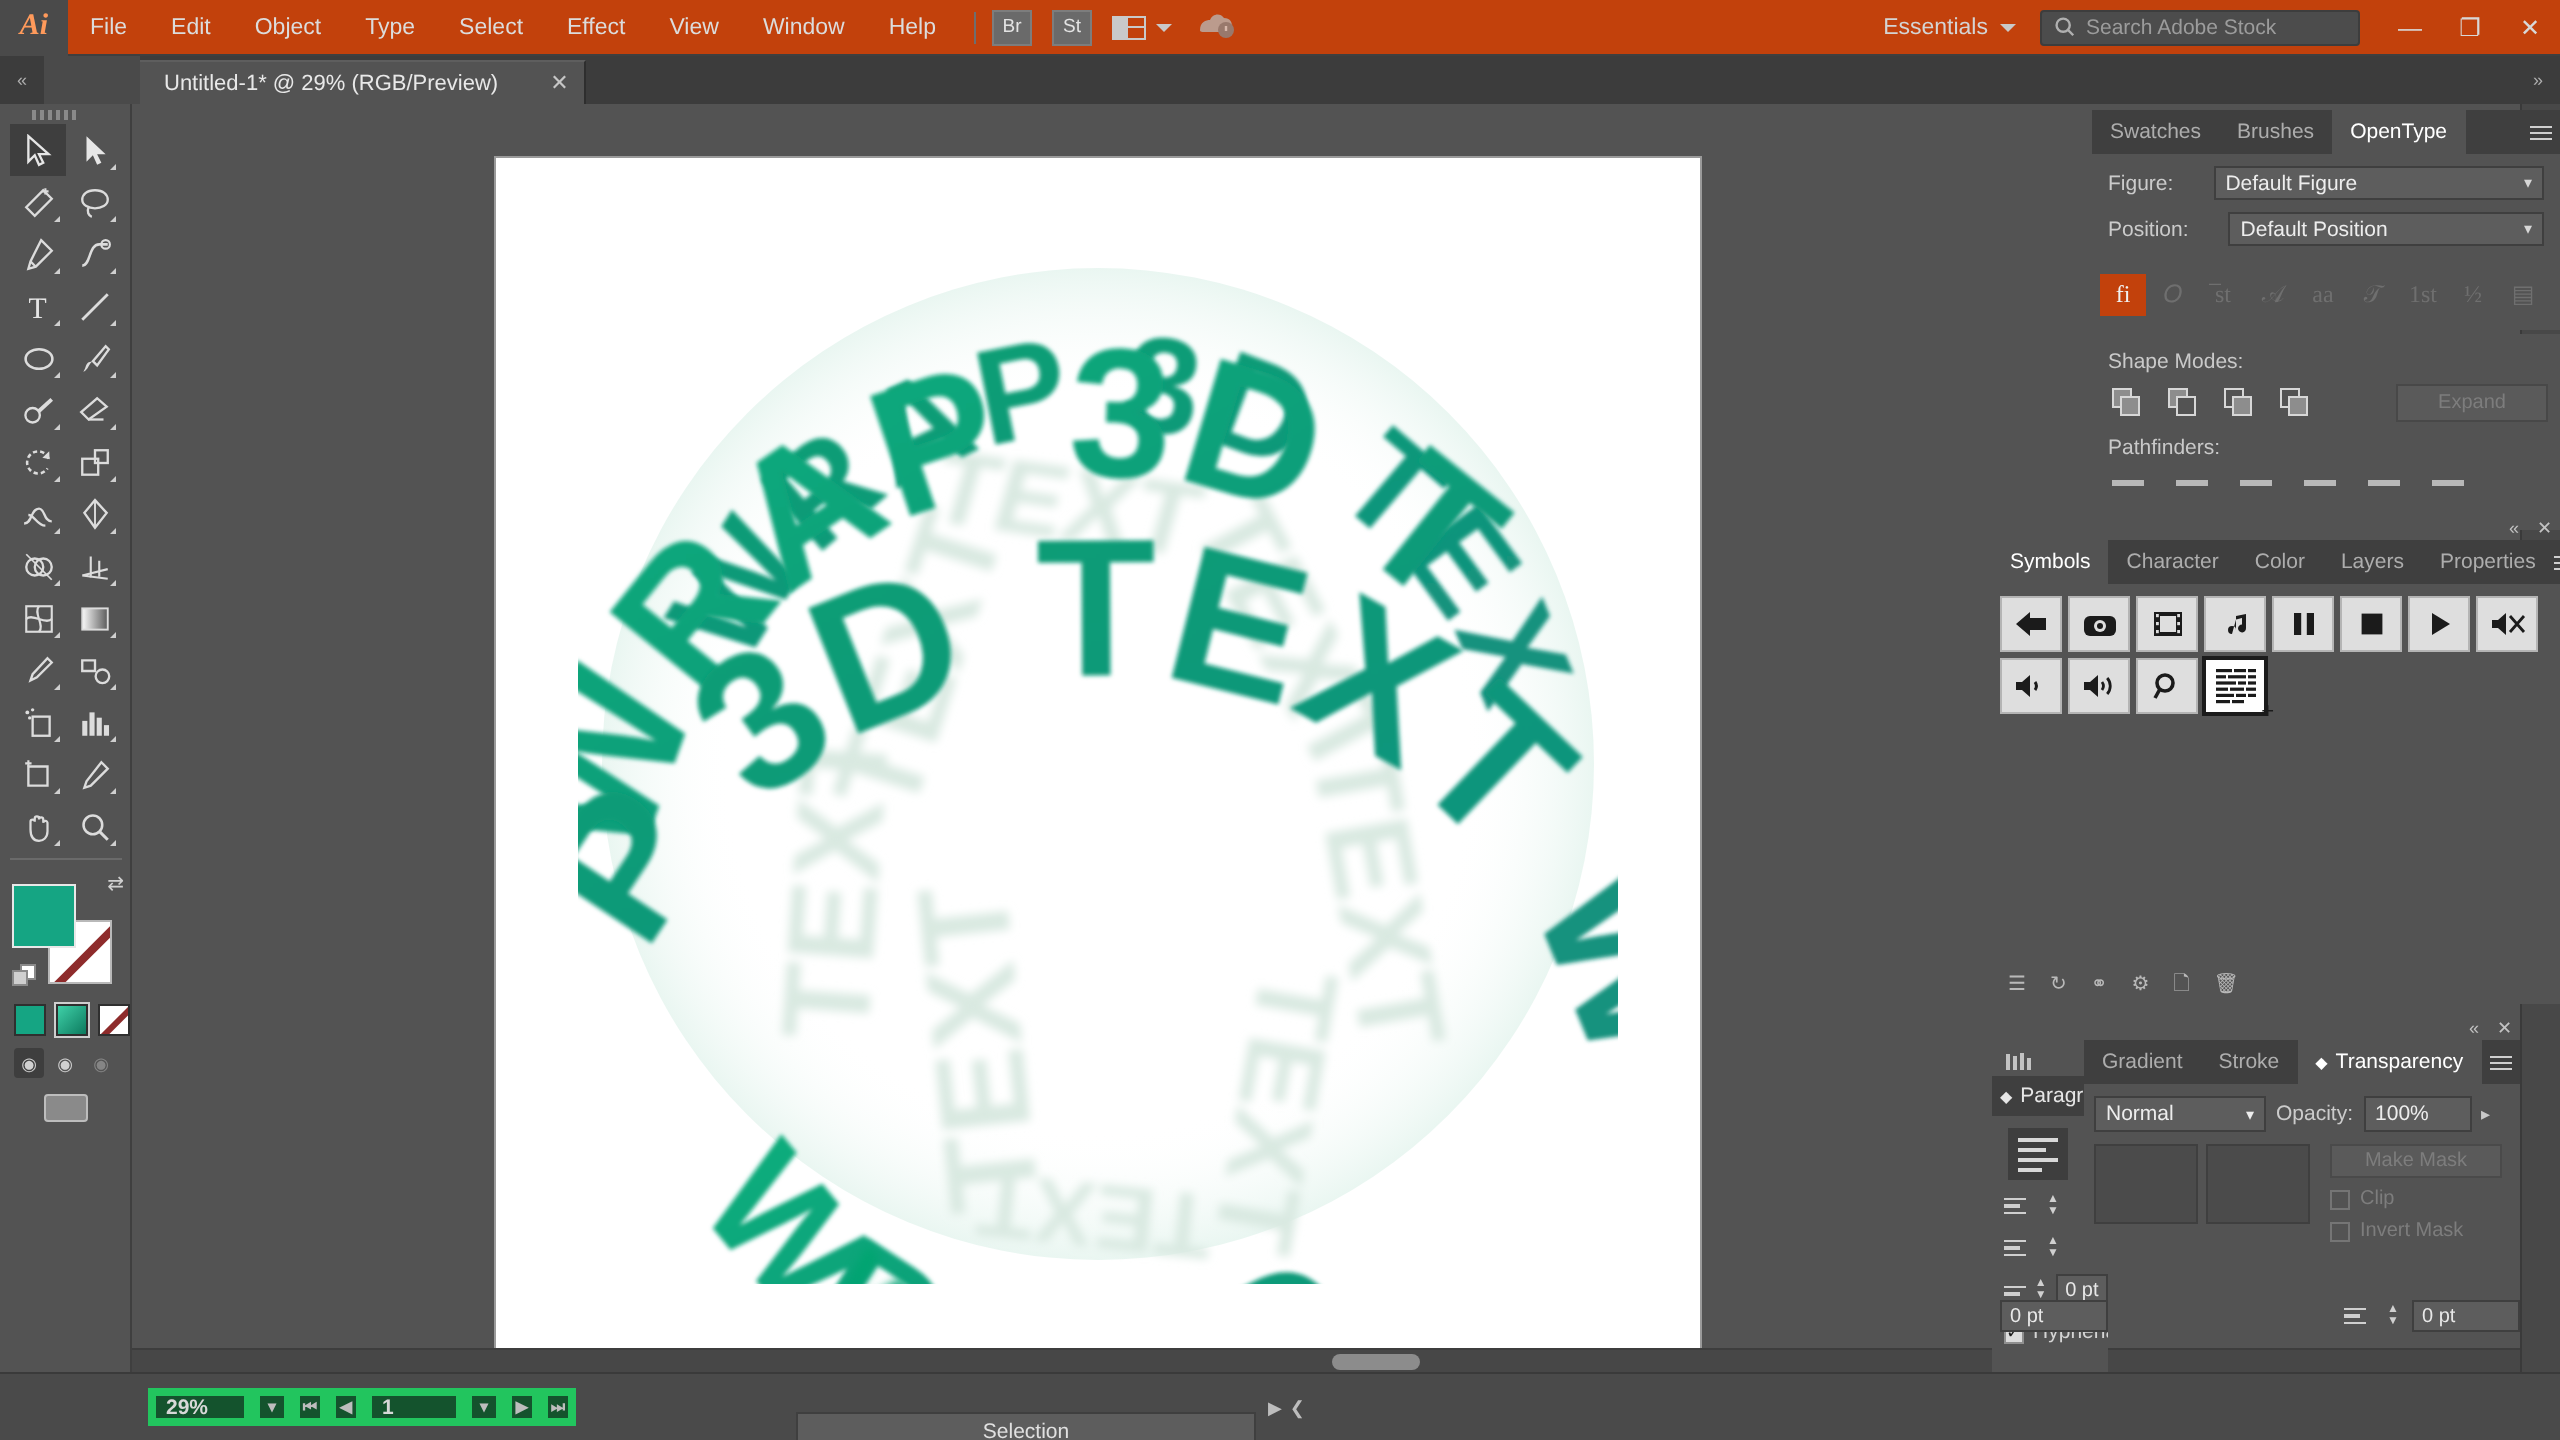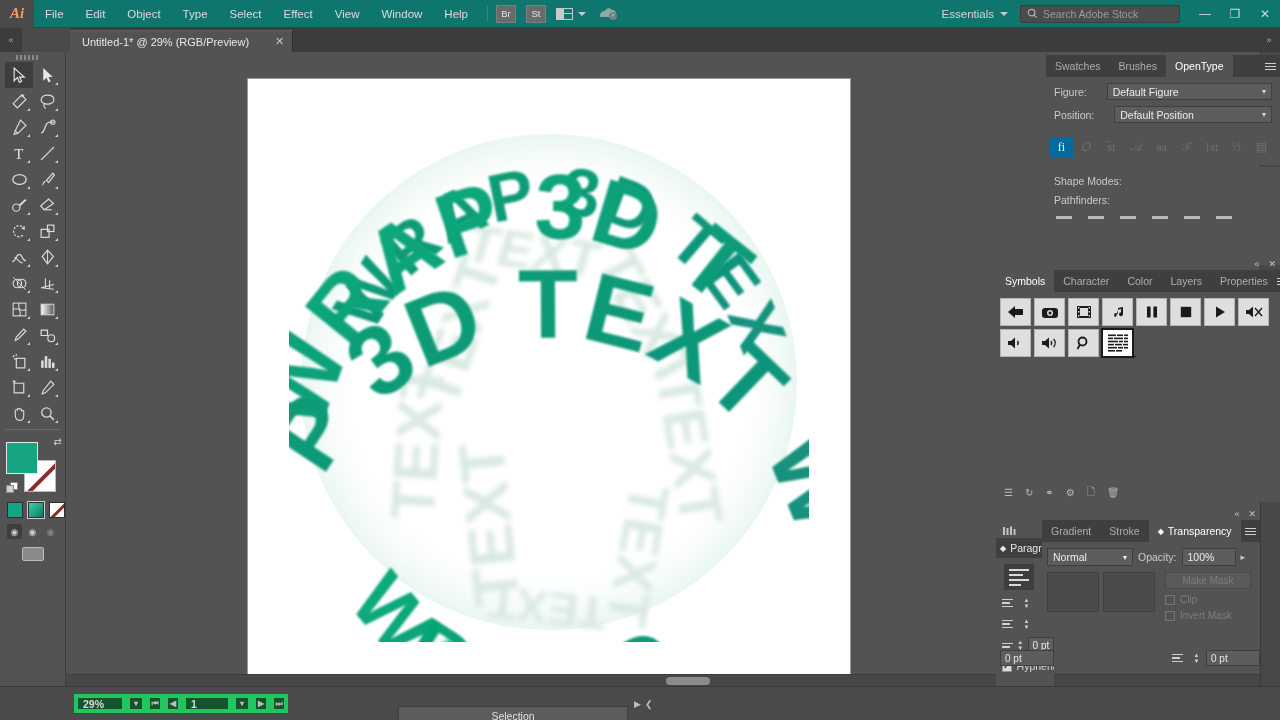--- a/index.html
+++ b/index.html
@@ -13,21 +13,21 @@
     position: relative;
     width: 1280px; height: 720px;
     background: #535353;
     color: #d4d4d4;
     font-size: 11px;
   }
 
   
   #menubar {
     position: absolute; left: 0; top: 0; width: 1280px; height: 28px;
-    background: #0f766e;
+    background: #c2410c;
     display: flex; align-items: center;
     border-bottom: 1px solid #3f3f3f;
   }
   #ai-logo {
     width: 34px; height: 28px;
     display: flex; align-items: center; justify-content: center;
     color: #ff9a5b; font-weight: bold; font-size: 15px;
     font-family: "Liberation Serif", serif;
     font-style: italic;
     background: #4a4a4a;
@@ -223,21 +223,21 @@
     color:#c3c3c3; font-size:9px; align-items:center;
   }
 
   
   #p-opentype { left:1046px; top:55px; width:234px; height:110px; }
   #ot-icons { display:flex; gap:2px; padding:2px 4px 6px 4px; }
   .ot-ic {
     width:23px; height:21px; display:flex; align-items:center; justify-content:center;
     font-size:12px; color:#6f6f6f; font-family:"Liberation Serif", serif;
   }
-  .ot-ic.on { background:#0369a1; color:#f0f0f0; }
+  .ot-ic.on { background:#c2410c; color:#f0f0f0; }
 
   
   #p-pathfinder { left:1046px; top:167px; width:234px; height:98px; }
   .pf-label { font-size:10.5px; color:#c9c9c9; margin:4px 0 4px 2px; }
   .pf-row { display:flex; gap:6px; align-items:center; }
   .pf-btn { width:22px; height:20px; display:flex; align-items:center; justify-content:center; }
   .pf-sq { position:relative; width:14px; height:14px; }
   .pf-sq u, .pf-sq s {
     position:absolute; width:10px; height:10px; display:block;
     border:1px solid #d7d7d7; background:#8d8d8d;
@@ -733,20 +733,47 @@
       <div class="ot-ic">𝒯</div>
       <div class="ot-ic">1st</div>
       <div class="ot-ic">½</div>
       <div class="ot-ic">▤</div>
     </div>
   </div>
 
   <div class="panel" id="p-pathfinder">
     <div class="pbody" style="padding:4px 6px">
       <div class="pf-label">Shape Modes:</div>
+      <div class="pf-row">
+        <div class="pf-btn">
+            <span class="pf-sq">
+              <u></u>
+              <s></s>
+            </span>
+          </div>
+        <div class="pf-btn">
+            <span class="pf-sq">
+              <u style="background:#8d8d8d"></u>
+              <s style="background:#535353"></s>
+            </span>
+          </div>
+        <div class="pf-btn">
+            <span class="pf-sq">
+              <u style="background:#535353"></u>
+              <s style="background:#8d8d8d"></s>
+            </span>
+          </div>
+        <div class="pf-btn">
+            <span class="pf-sq">
+              <u style="background:#535353"></u>
+              <s style="background:#8d8d8d"></s>
+            </span>
+          </div>
+        <div id="pf-expand">Expand</div>
+      </div>
       <div class="pf-label" style="margin-top:7px">Pathfinders:</div>
       <div id="pf-bottom">
         <span></span>
         <span></span>
         <span></span>
         <span></span>
         <span></span>
         <span></span>
       </div>
     </div>

